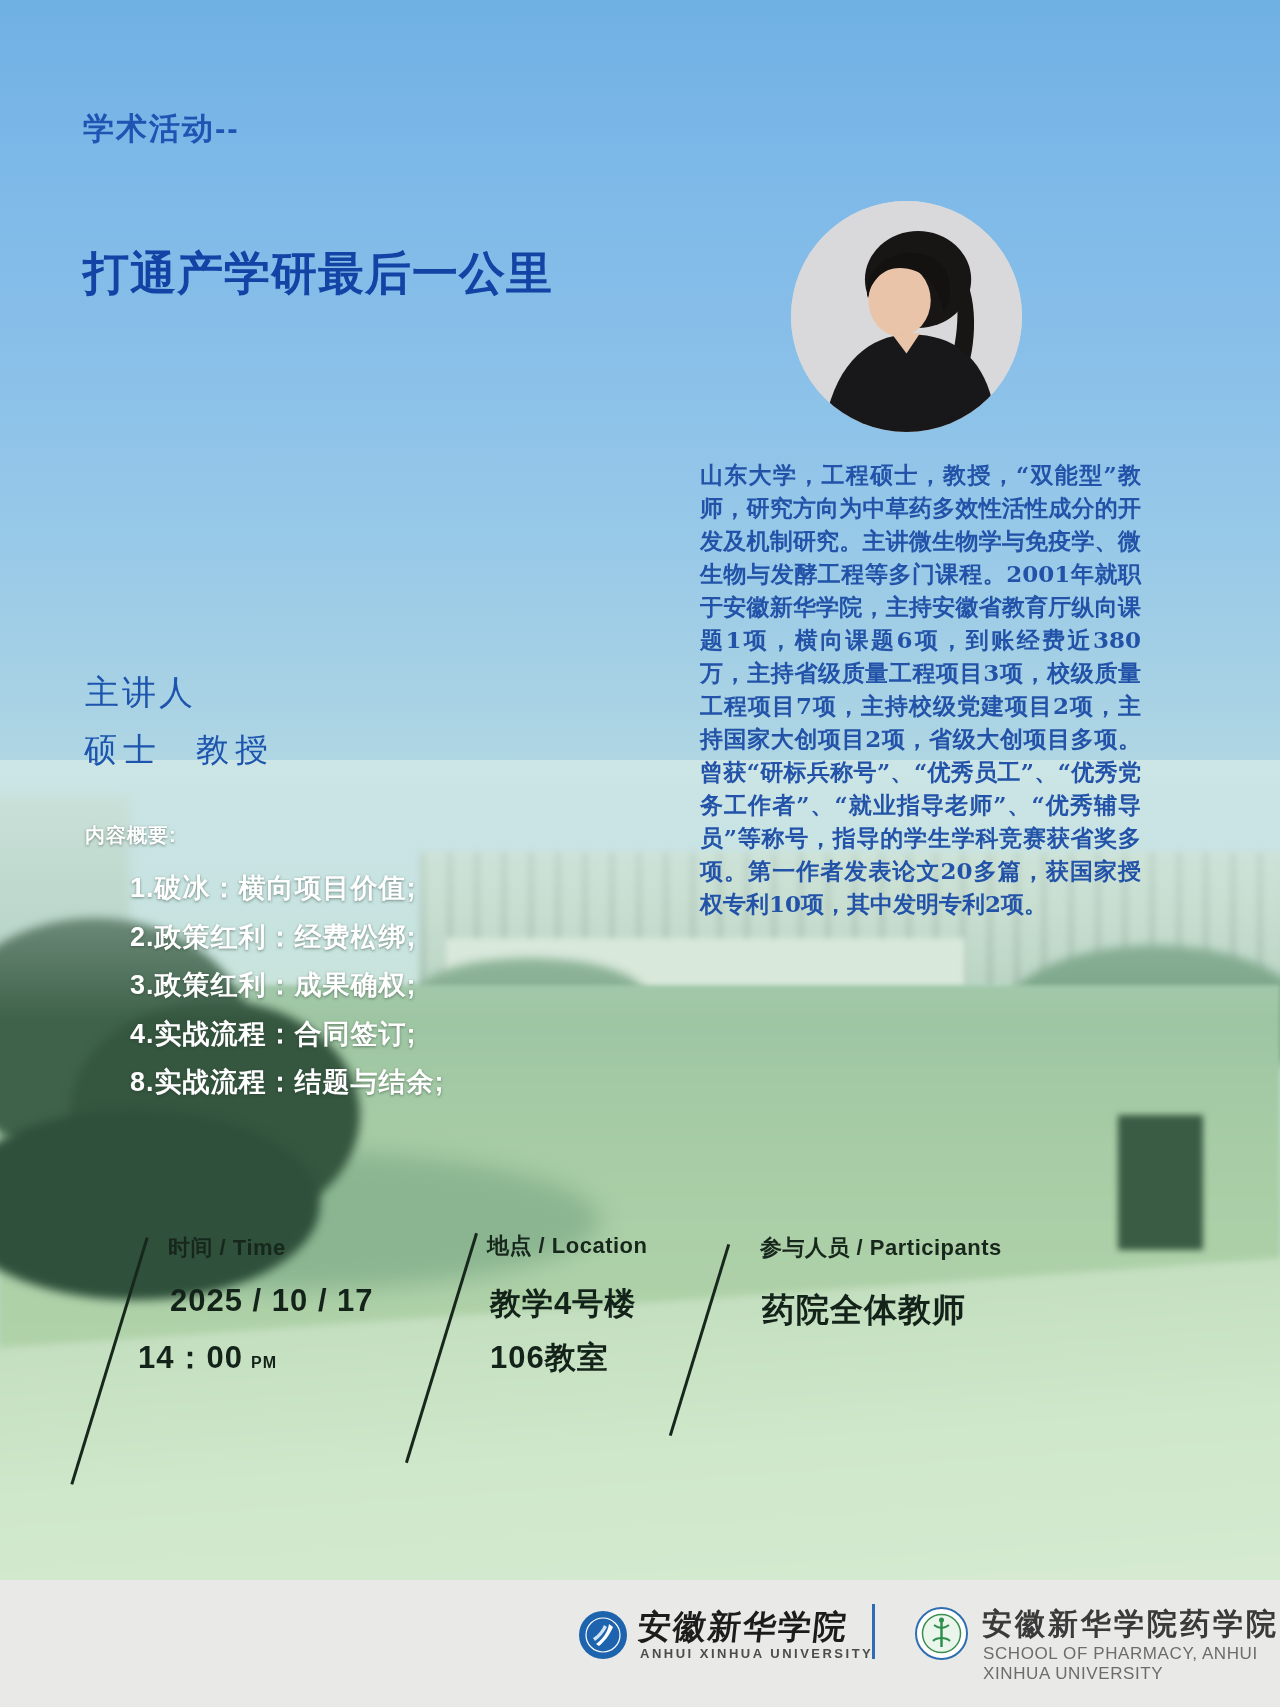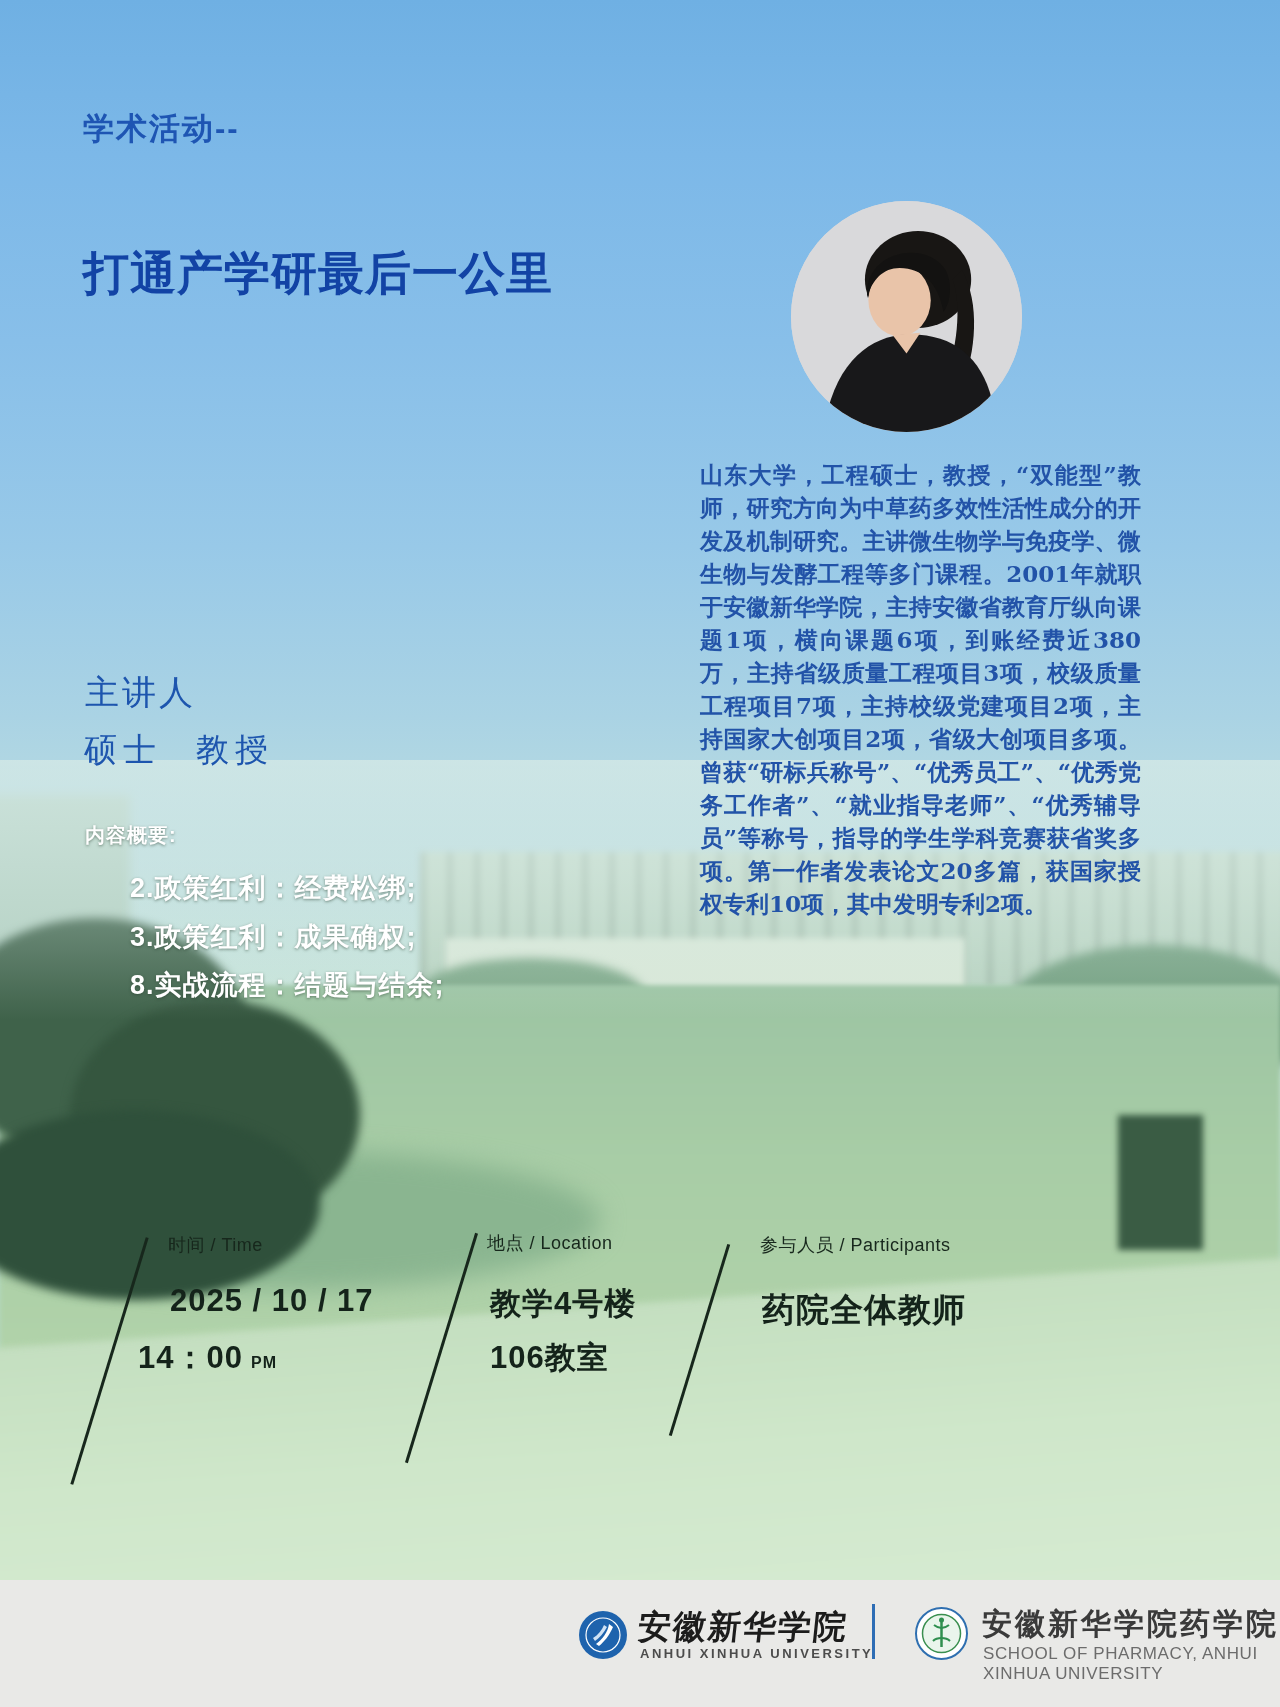--- a/index.html
+++ b/index.html
@@ -69,21 +69,21 @@
   .outline-label{left:85px;top:822px;font-size:20px;font-weight:600;color:#ffffff;
     text-shadow:0 1px 3px rgba(40,62,46,.55);letter-spacing:1px;}
   .outline-list{left:130px;top:864px;width:420px;}
   .outline-item{font-size:27px;font-weight:600;color:#ffffff;line-height:48.5px;
     text-shadow:0 1px 3px rgba(40,62,46,.55);letter-spacing:1px;}
   
   .slash{width:3px;background:#17271c;transform:rotate(17deg);transform-origin:center;}
   .slash1{left:108px;top:1232px;height:258px;}
   .slash2{left:440px;top:1228px;height:240px;}
   .slash3{left:698px;top:1240px;height:200px;}
-  .sch-label{font-size:18px;font-weight:400;color:#17271c;letter-spacing:.5px;}
+  .sch-label{font-size:22px;font-weight:700;color:#17271c;letter-spacing:.5px;}
   .lab1{left:168px;top:1233px;}
   .lab2{left:487px;top:1231px;}
   .lab3{left:760px;top:1233px;}
   .sch-big{font-size:31px;font-weight:600;color:#14231a;letter-spacing:1px;}
   .date{left:170px;top:1283px;}
   .clock{left:138px;top:1337px;}
   .clock .mer{font-size:16px;font-weight:700;margin-left:8px;}
   .loc1{left:490px;top:1283px;}
   .loc2{left:490px;top:1337px;}
   .part{left:762px;top:1288px;font-size:33px;font-weight:700;}
@@ -134,22 +134,24 @@
 <div class="layer bio">山东大学，工程硕士，教授，“双能型”教师，研究方向为中草药多效性活性成分的开发及机制研究。主讲微生物学与免疫学、微生物与发酵工程等多门课程。2001年就职于安徽新华学院，主持安徽省教育厅纵向课题1项，横向课题6项，到账经费近380万，主持省级质量工程项目3项，校级质量工程项目7项，主持校级党建项目2项，主持国家大创项目2项，省级大创项目多项。曾获“研标兵称号”、“优秀员工”、“优秀党务工作者”、“就业指导老师”、“优秀辅导员”等称号，指导的学生学科竞赛获省奖多项。第一作者发表论文20多篇，获国家授权专利10项，其中发明专利2项。</div>
 
 <div class="layer spk-label">主讲人</div>
 <div class="layer spk-row">
   <span class="spk-titles">硕士</span>
   <span class="spk-titles">教授</span>
 </div>
 
 <div class="layer outline-label">内容概要:</div>
 <div class="layer outline-list">
+  <div class="outline-item">1.破冰：横向项目价值;</div>
   <div class="outline-item">2.政策红利：经费松绑;</div>
   <div class="outline-item">3.政策红利：成果确权;</div>
+  <div class="outline-item">4.实战流程：合同签订;</div>
   <div class="outline-item">8.实战流程：结题与结余;</div>
 </div>
 
 <div class="layer slash slash1"></div>
 <div class="layer sch-label lab1">时间 / Time</div>
 <div class="layer sch-big date">2025 / 10 / 17</div>
 <div class="layer sch-big clock">
   <span>14：00</span><span class="mer">PM</span>
 </div>
 

